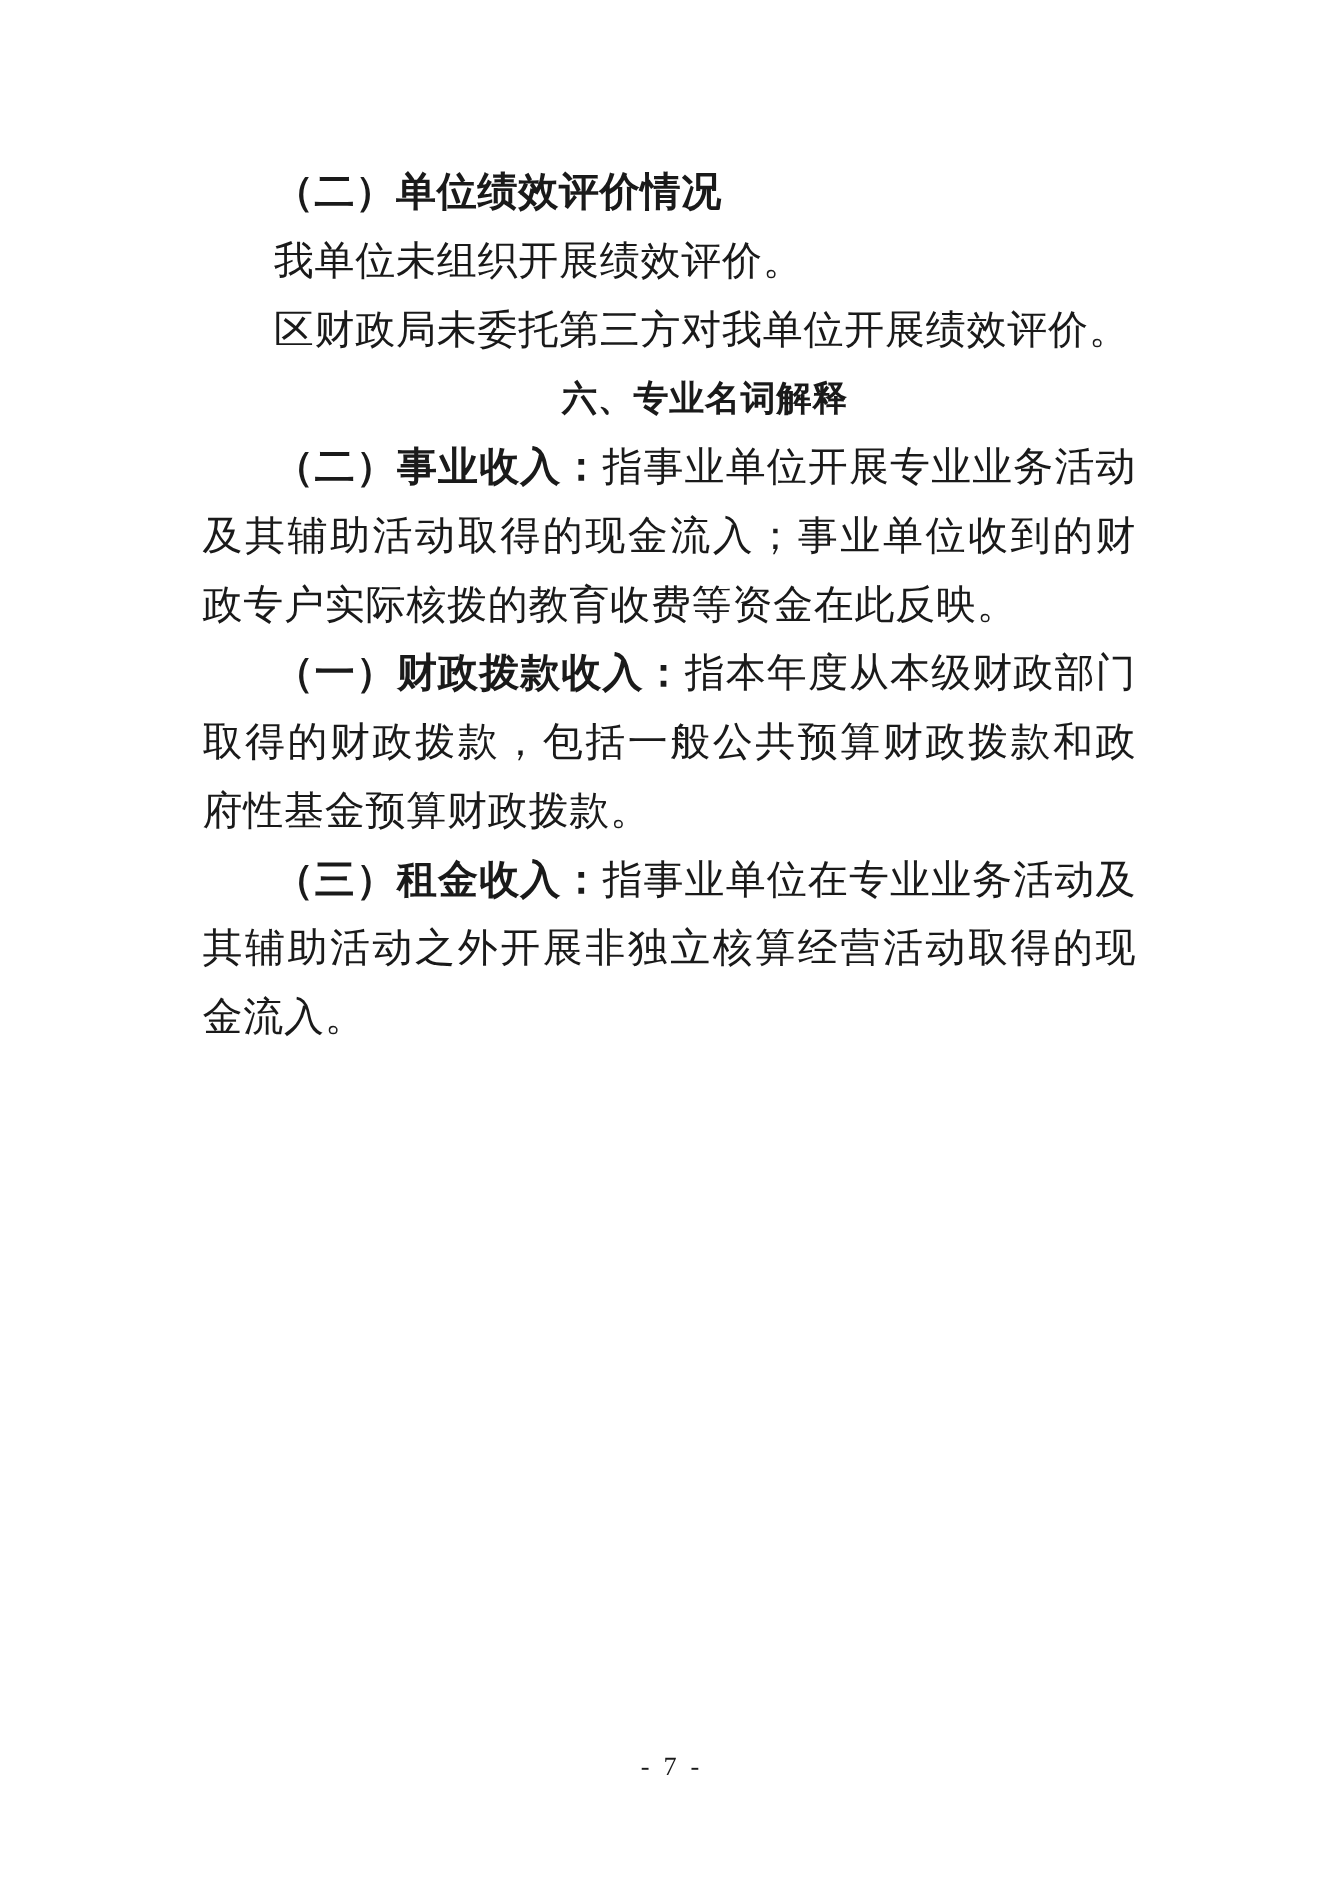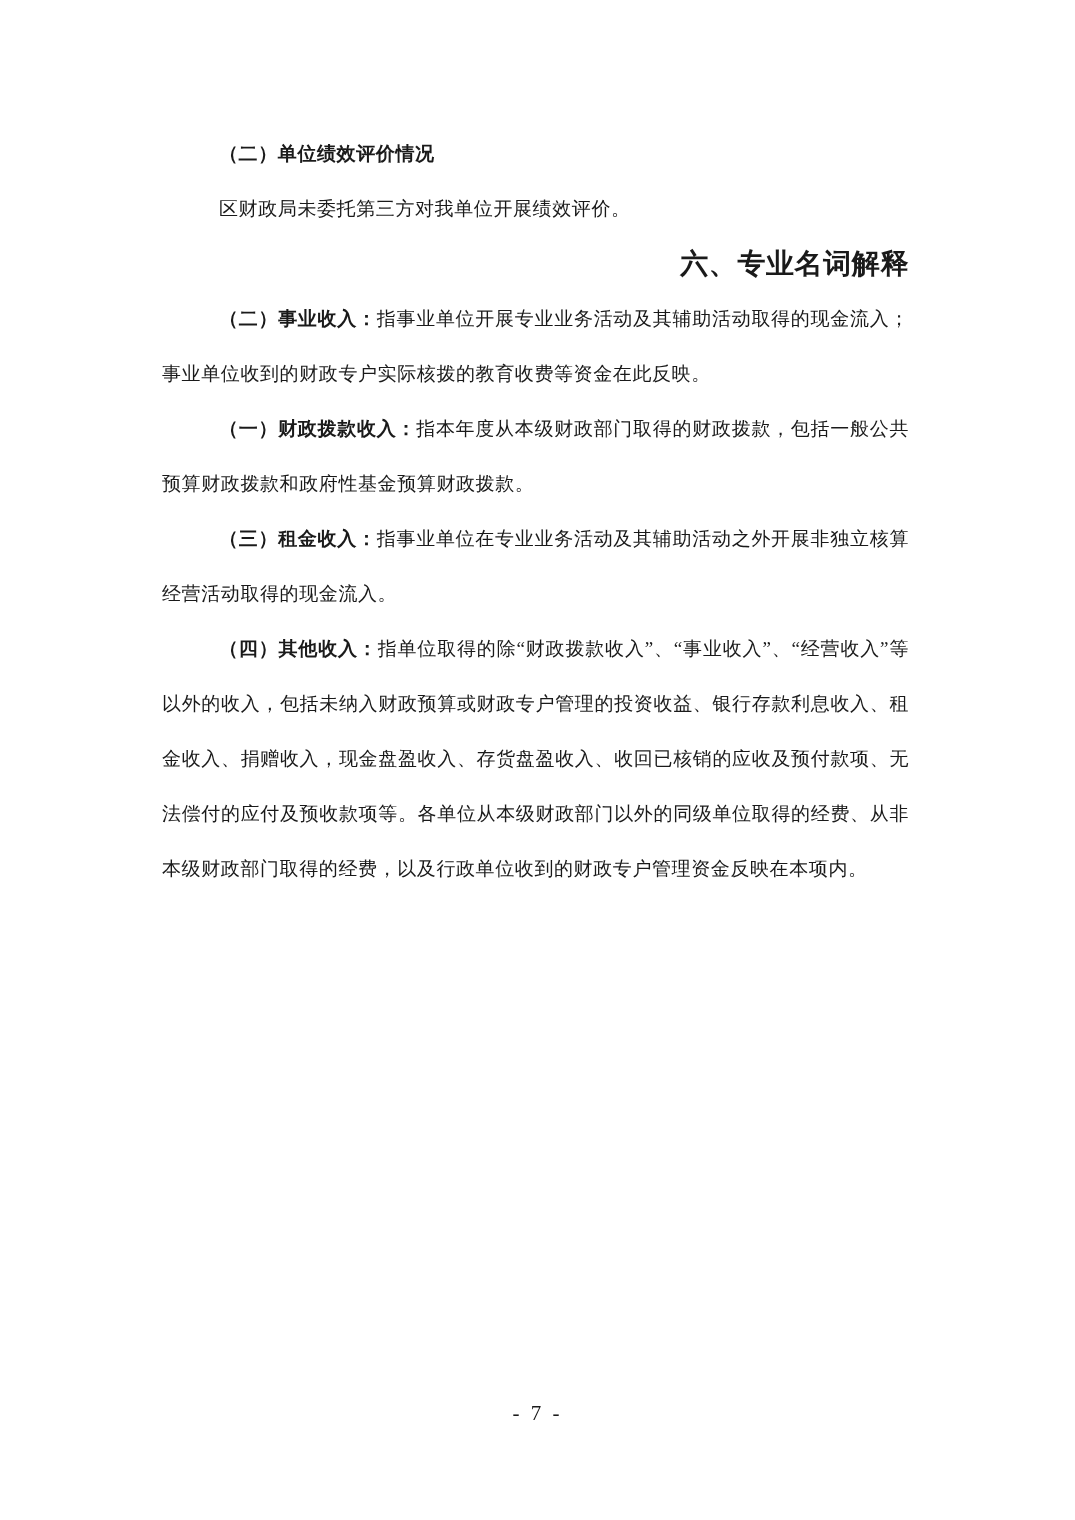--- a/index.html
+++ b/index.html
@@ -17,38 +17,38 @@
     overflow: hidden;
   }
   .content {
     position: absolute;
     left: 162px;
     top: 126px;
     width: 747px;
   }
   .content p {
     margin: 0;
-    font-size: 19px;
+    font-size: 32px;
     line-height: 55px;
     letter-spacing: 0.6px;
     text-align: justify;
     text-justify: inter-ideograph;
     text-indent: 57px;
   }
   
   .content p.subhead {
     font-weight: bold;
     text-align: left;
   }
   
   .content p.heading {
     font-family: "Liberation Sans", "DejaVu Sans", sans-serif;
     font-weight: bold;
     font-size: 28px;
-    text-align: right;
+    text-align: center;
   }
   
   .content p.term .lead {
     font-weight: bold;
   }
   .footer {
     position: absolute;
     left: 0;
     top: 1398px;
     width: 100%;
@@ -60,31 +60,31 @@
   }
 </style>
 </head>
 <body>
 
 <div class="page">
   <div class="content">
 
     <p class="subhead">（二）单位绩效评价情况</p>
 
+    <p class="body-text">我单位未组织开展绩效评价。</p>
 
 
     <p class="body-text">区财政局未委托第三方对我单位开展绩效评价。</p>
 
     <p class="heading">六、专业名词解释</p>
 
     <p class="term"><span class="lead">（二）事业收入：</span><span>指事业单位开展专业业务活动及其辅助活动取得的现金流入；事业单位收到的财政专户实际核拨的教育收费等资金在此反映。</span></p>
 
     <p class="term"><span class="lead">（一）财政拨款收入：</span><span>指本年度从本级财政部门取得的财政拨款，包括一般公共预算财政拨款和政府性基金预算财政拨款。</span></p>
 
     <p class="term"><span class="lead">（三）租金收入：</span><span>指事业单位在专业业务活动及其辅助活动之外开展非独立核算经营活动取得的现金流入。</span></p>
 
-    <p class="term"><span class="lead">（四）其他收入：</span><span>指单位取得的除“财政拨款收入”、“事业收入”、“经营收入”等以外的收入，包括未纳入财政预算或财政专户管理的投资收益、银行存款利息收入、租金收入、捐赠收入，现金盘盈收入、存货盘盈收入、收回已核销的应收及预付款项、无法偿付的应付及预收款项等。各单位从本级财政部门以外的同级单位取得的经费、从非本级财政部门取得的经费，以及行政单位收到的财政专户管理资金反映在本项内。</span></p>
 
 
   </div>
 
   <div class="footer">- 7 -</div>
 </div>
 
 </body></html>

